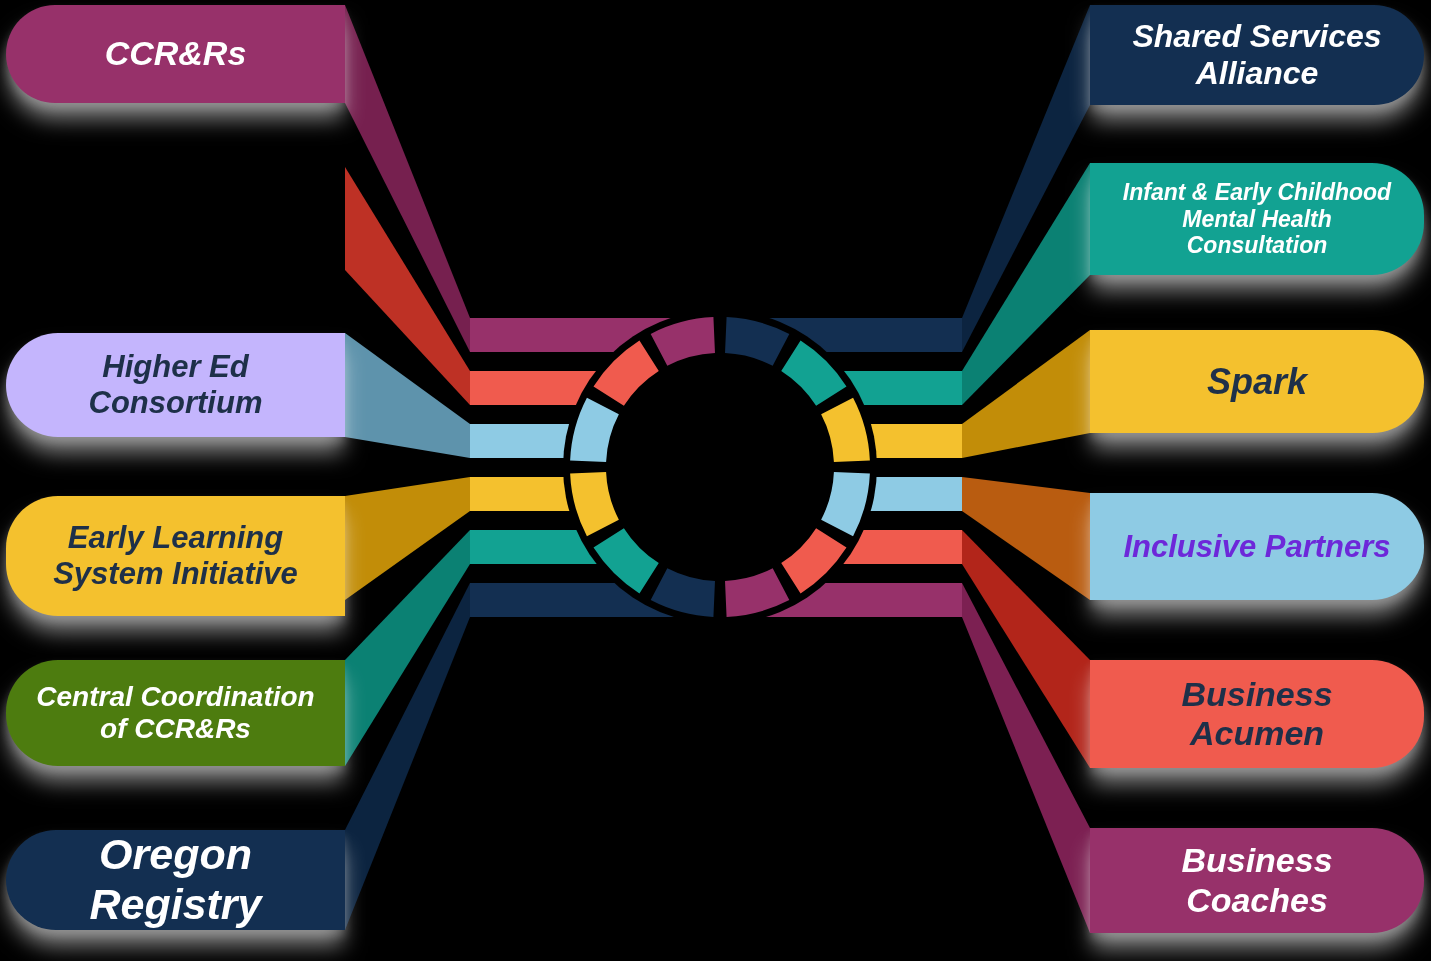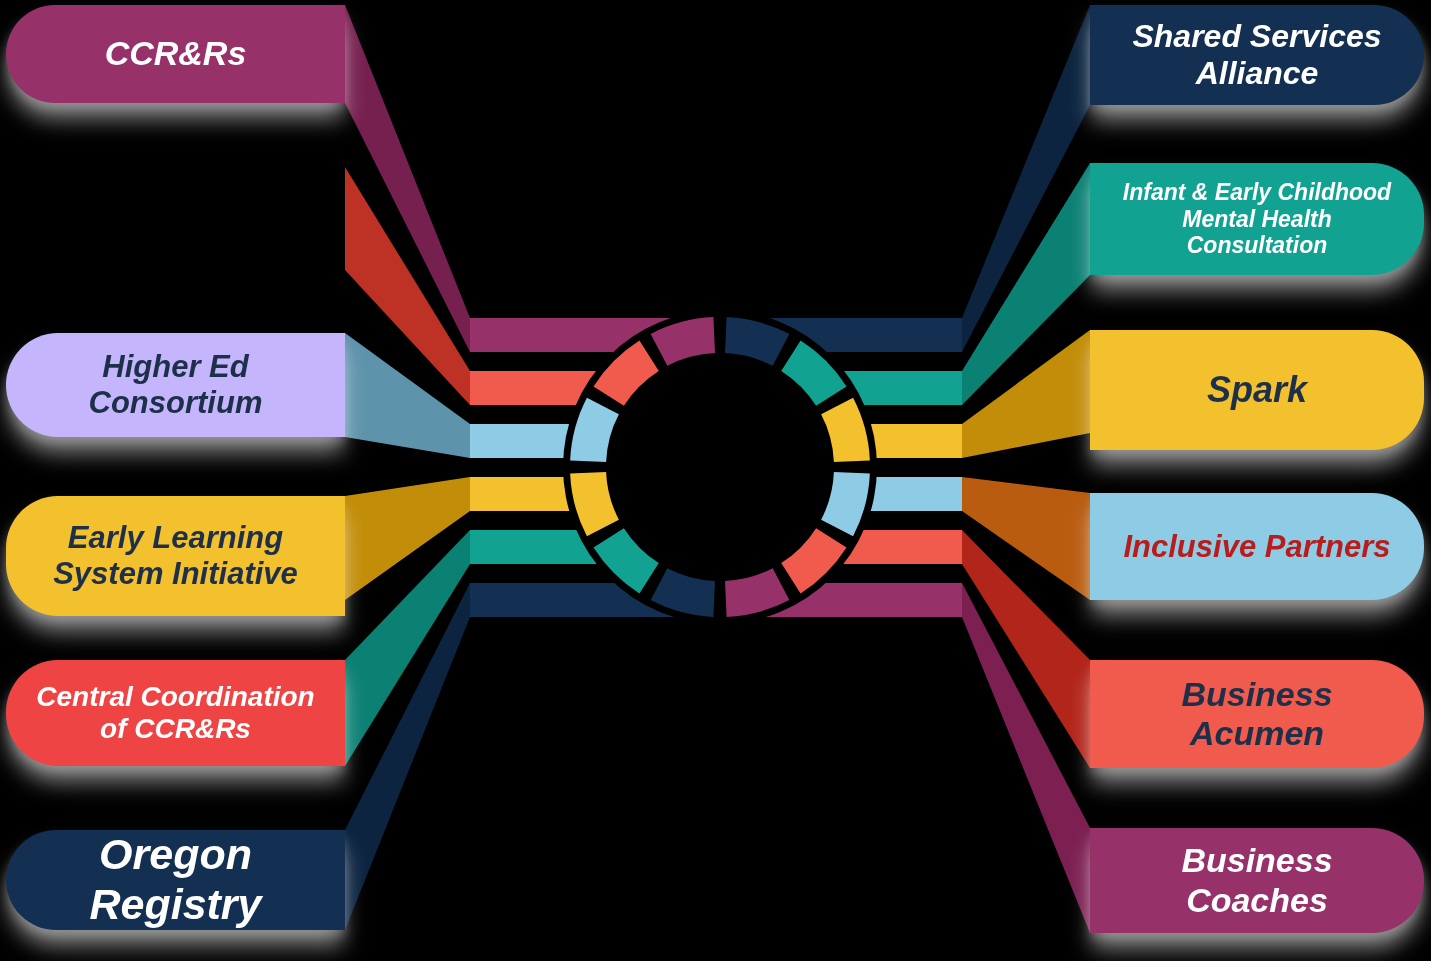--- a/index.html
+++ b/index.html
@@ -26,21 +26,21 @@
   
   .lp0{top:5px;height:98px;font-size:34px;}
   .lp1{top:167px;height:103px;font-size:31px;}
   .lp2{top:333px;height:104px;font-size:31px;}
   .lp3{top:496px;height:120px;font-size:31px;}
   .lp4{top:660px;height:106px;font-size:28px;}
   .lp5{top:830px;height:100px;font-size:43px;}
   
   .rp0{top:5px;height:100px;font-size:32px;}
   .rp1{top:163px;height:112px;font-size:23px;text-align:center;}
-  .rp2{top:330px;height:120px;font-size:36px;}
+  .rp2{top:330px;height:103px;font-size:36px;}
   .rp3{top:493px;height:107px;font-size:31px;}
   .rp4{top:660px;height:108px;font-size:34px;}
   .rp5{top:828px;height:105px;font-size:34px;}
 </style>
 </head>
 <body>
 
 <div class="stage">
 
   <svg id="ribbon-svg" viewBox="0 0 1431 961">
@@ -87,41 +87,41 @@
     <span class="pill-label">CCR&amp;Rs</span>
   </div>
   <div class="pill left lp2" style="background: #c4b5fd; color: rgb(30, 48, 73);">
     <span class="pill-label">Higher Ed
 Consortium</span>
   </div>
   <div class="pill left lp3" style="background: rgb(244, 193, 46); color: rgb(30, 48, 73);">
     <span class="pill-label">Early Learning
 System Initiative</span>
   </div>
-  <div class="pill left lp4" style="background: #ef4444; color: rgb(255, 255, 255);">
+  <div class="pill left lp4" style="background: #4d7c0f; color: rgb(255, 255, 255);">
     <span class="pill-label">Central Coordination
 of CCR&amp;Rs</span>
   </div>
   <div class="pill left lp5" style="background: rgb(19, 47, 81); color: rgb(255, 255, 255);">
     <span class="pill-label">Oregon Registry</span>
   </div>
 
   <div class="pill right rp0" style="background: rgb(19, 47, 81); color: #ffffff;">
     <span class="pill-label">Shared Services
 Alliance</span>
   </div>
   <div class="pill right rp1" style="background: rgb(18, 162, 146); color: rgb(255, 255, 255);">
     <span class="pill-label">Infant &amp; Early Childhood
 Mental Health
 Consultation</span>
   </div>
   <div class="pill right rp2" style="background: rgb(244, 193, 46); color: rgb(30, 48, 73);">
     <span class="pill-label">Spark</span>
   </div>
-  <div class="pill right rp3" style="background: rgb(142, 203, 228); color: #b91c1c;">
+  <div class="pill right rp3" style="background: rgb(142, 203, 228); color: #6d28d9;">
     <span class="pill-label">Inclusive Partners</span>
   </div>
   <div class="pill right rp4" style="background: rgb(240, 91, 78); color: rgb(30, 48, 73);">
     <span class="pill-label">Business
 Acumen</span>
   </div>
   <div class="pill right rp5" style="background: rgb(151, 49, 106); color: rgb(255, 255, 255);">
     <span class="pill-label">Business
 Coaches</span>
   </div>

